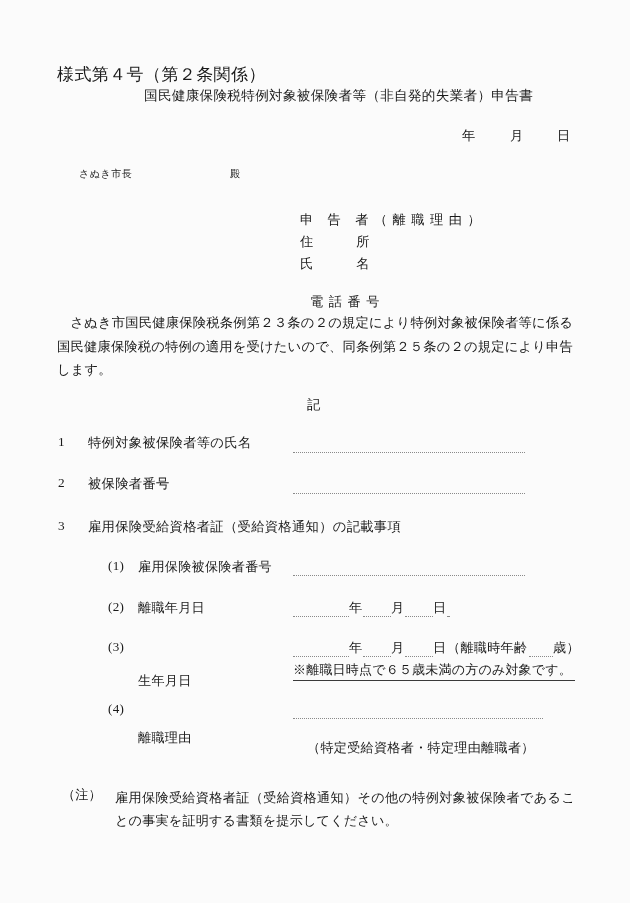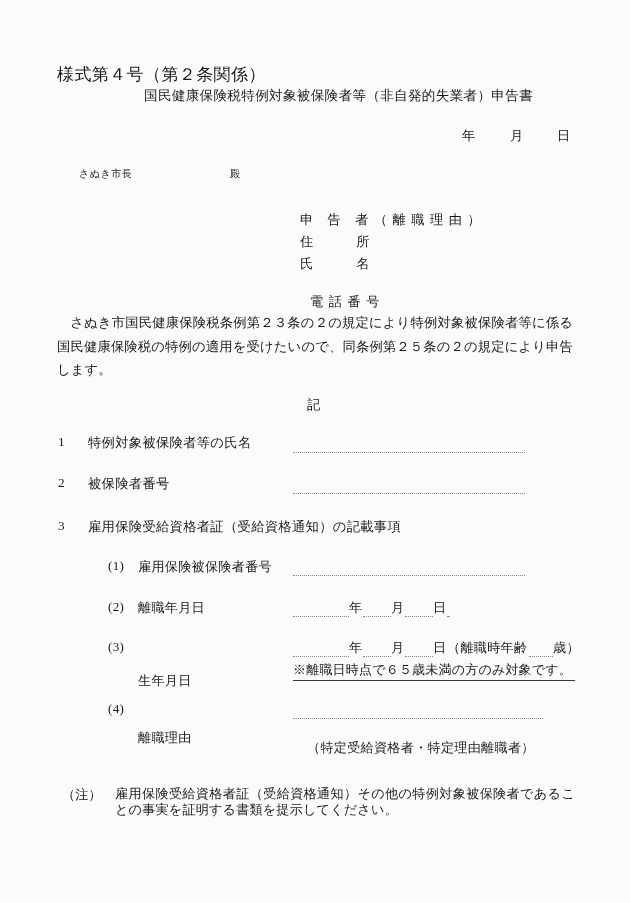--- a/index.html
+++ b/index.html
@@ -129,16 +129,16 @@
   <div class="abs t-note" style="left:293px; top:661px;">※離職日時点で６５歳未満の方のみ対象です。</div>
   <div class="uline" style="left:293px; top:680px; width:282px;"></div>
 
   <div class="abs t-sub" style="left:108px; top:701px;">(4)</div>
   <div class="abs t-sub" style="left:138px; top:701px;margin-top:28px;">離職理由</div>
   <div class="dots" style="left:293px; top:718px; width:250px;"></div>
   <div class="abs t-sub" style="left:307px; top:739px;">（特定受給資格者・特定理由離職者）</div>
 
   <div class="abs t-foot" style="left:62px; top:786px;">（注）</div>
   <div style="position:absolute; left:115px; top:786px; width:460px;
-              font-size:13.1px; line-height:16px; text-align:justify;
+              font-size:13.1px; line-height:23px; text-align:justify;
               text-justify:inter-character; letter-spacing:0.2px;">雇用保険受給資格者証（受給資格通知）その他の特例対象被保険者であることの事実を証明する書類を提示してください。</div>
 
 </div>
 
 </body></html>

